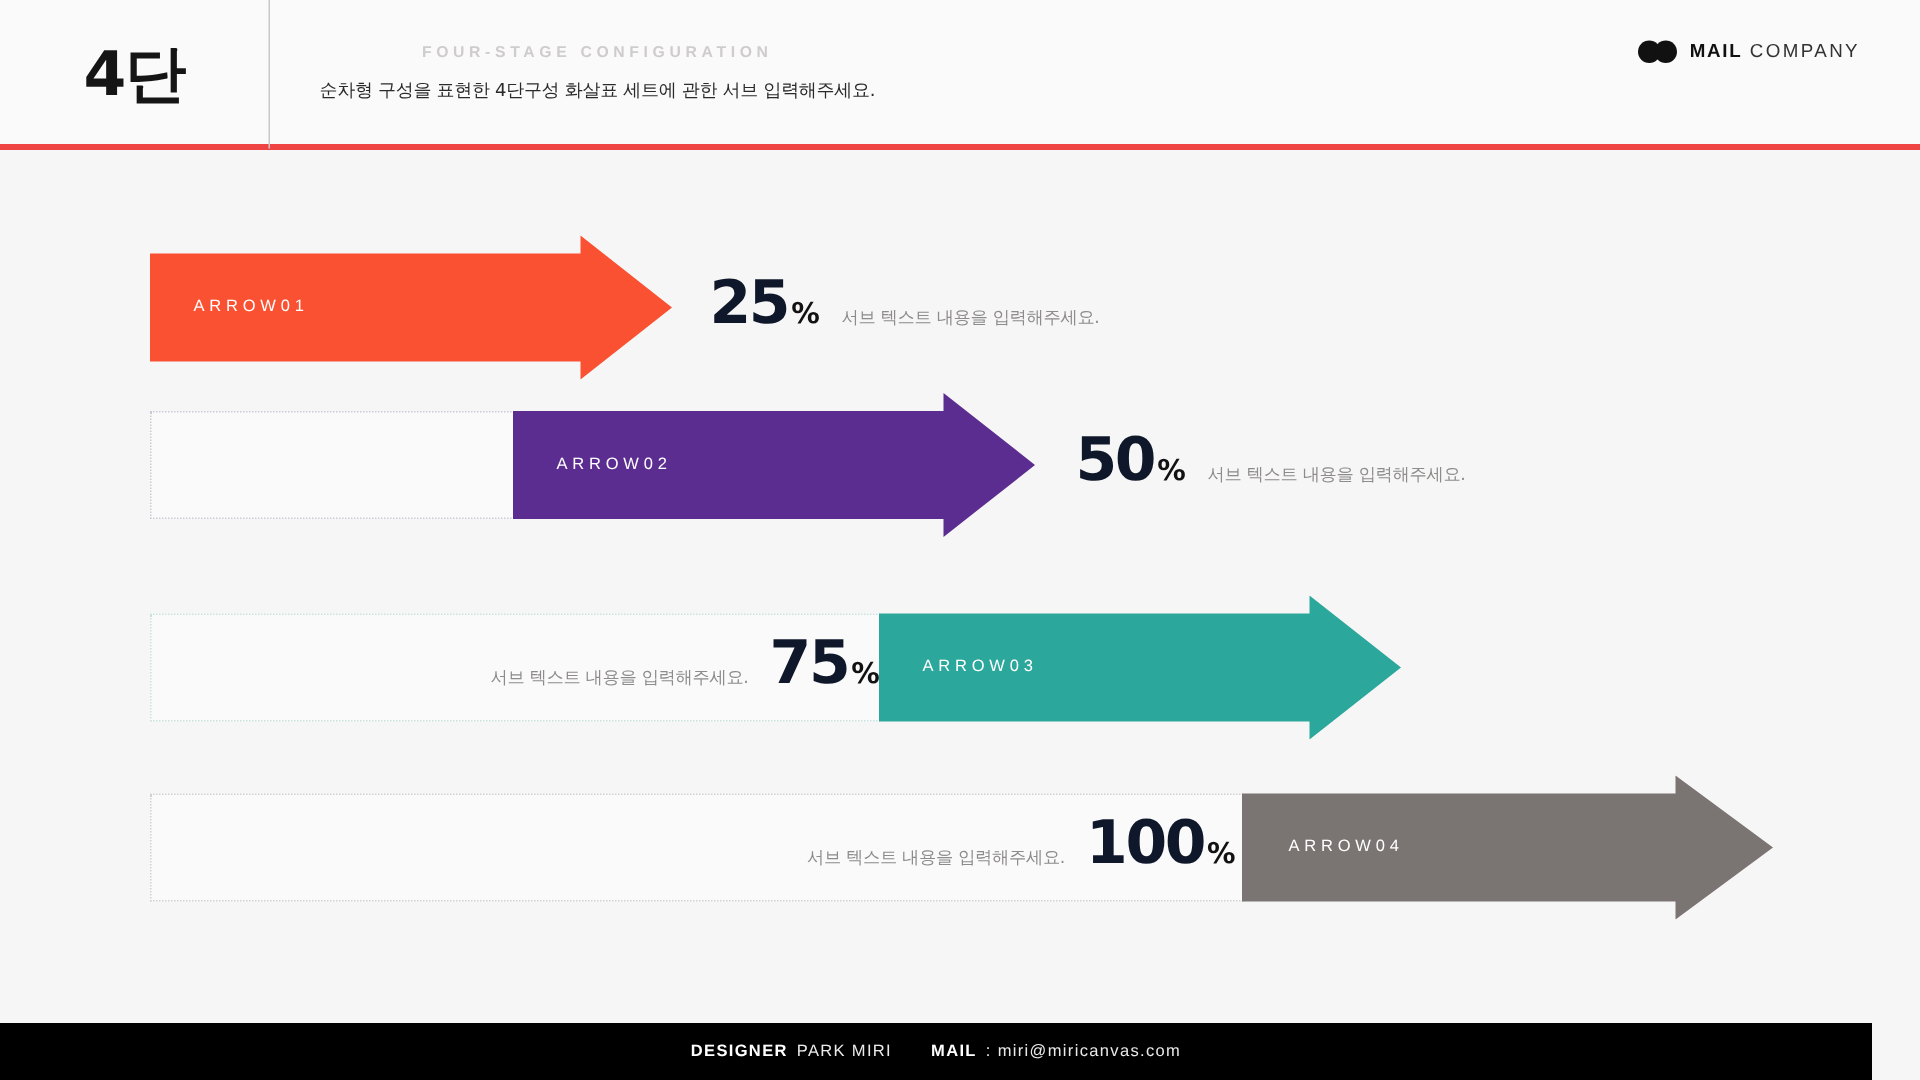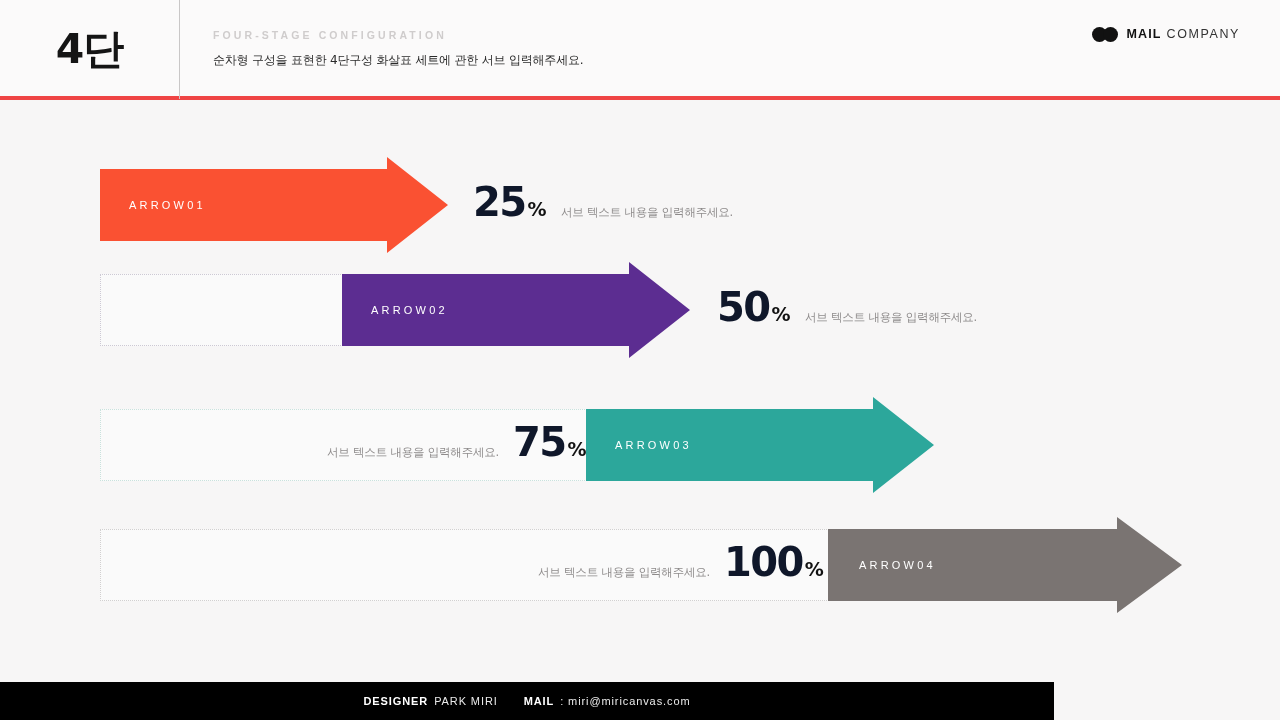--- a/index.html
+++ b/index.html
@@ -45,20 +45,21 @@
     letter-spacing: -1px;
     color: #151515;
     line-height: 1;
     font-family: "DejaVu Sans", "Liberation Sans", sans-serif;
   }
 
   .header-mid {
     position: absolute;
     left: 213px;
     top: 30px;
+    text-align: center;
   }
 
   .header-eyebrow {
     font-size: 10.5px;
     font-weight: 700;
     letter-spacing: 3.1px;
     color: #cfcccc;
     line-height: 1;
     margin-bottom: 13px;
   }
@@ -188,21 +189,21 @@
   }
 
   .desc-left  { margin-right: 14px; }
   .desc-right { margin-left: 15px; }
 
   
   .footer {
     position: absolute;
     left: 0;
     top: 682px;
-    width: 1054px;
+    width: 1248px;
     height: 38px;
     background: #000;
     display: flex;
     align-items: center;
     justify-content: center;
   }
 
   .footer-inner {
     display: flex;
     align-items: center;

